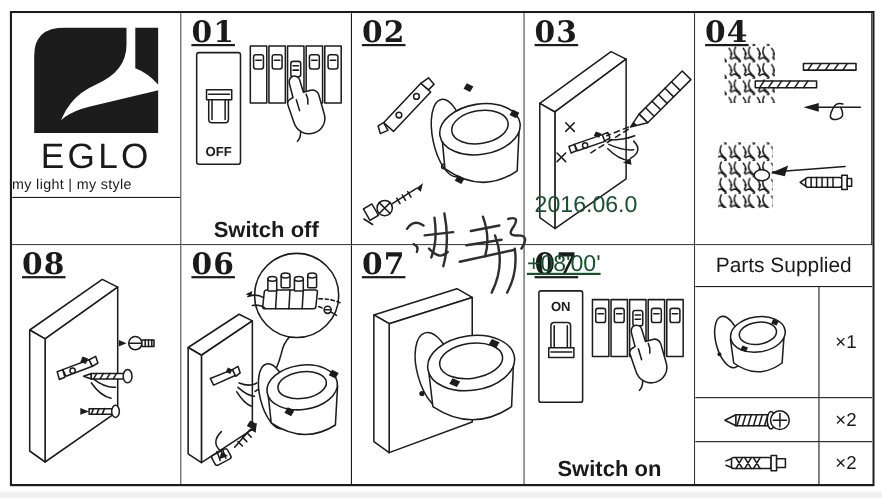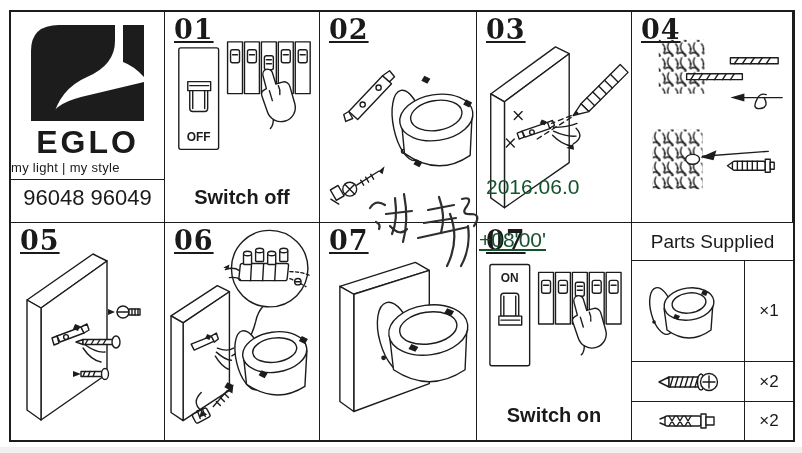--- a/index.html
+++ b/index.html
@@ -5,30 +5,30 @@
   html,body{margin:0;padding:0;background:#fff;}
   .page{position:relative;width:802px;height:453px;background:#ffffff;overflow:hidden;
         font-family:"Liberation Sans",sans-serif;color:#1a1a1a;}
   .grid{position:absolute;left:9px;top:10px;width:782px;height:428px;border:2px solid #1c1c1c;
         display:grid;grid-template-columns:154px 155px 157px 155px 1fr;grid-template-rows:211px 1fr;}
   .cell{position:relative;border-right:1.5px solid #1c1c1c;border-bottom:1.5px solid #1c1c1c;overflow:hidden;background:#fff;}
   .cell.last-col{border-right:none;}
   .cell.last-row{border-bottom:none;}
   .step-num{position:absolute;top:2px;left:9px;font-family:"DejaVu Serif",serif;font-weight:bold;
             font-size:27px;letter-spacing:1px;z-index:2;text-decoration:underline;}
-  .caption{position:absolute;bottom:13px;left:0;width:100%;text-align:center;font-weight:bold;font-size:20px;z-index:2;}
+  .caption{position:absolute;bottom:1px;left:0;width:100%;text-align:center;font-weight:bold;font-size:20px;z-index:2;}
   .illu{position:absolute;left:0;top:0;width:100%;height:100%;}
   svg{display:block;}
   .ln{fill:none;stroke:#1c1c1c;stroke-width:1.4;stroke-linecap:round;stroke-linejoin:round;}
   .lnw{fill:#fff;stroke:#1c1c1c;stroke-width:1.4;stroke-linejoin:round;}
   .fill{fill:#1c1c1c;stroke:none;}
   
   .brand-logo{position:absolute;left:20px;top:13px;}
   .brand-word{position:absolute;left:0;top:112px;width:100%;text-align:center;
-              font-size:32px;font-weight:700;letter-spacing:3px;}
+              font-size:32px;font-weight:400;letter-spacing:3px;}
   .brand-tag{position:absolute;left:0;top:148px;width:100%;text-align:left;font-size:13px;letter-spacing:.3px;}
   .brand-rule{position:absolute;left:0;top:167px;width:100%;border-top:1.5px solid #1c1c1c;}
   .brand-models{position:absolute;left:0;top:173px;width:100%;text-align:center;font-size:22px;}
   
   .parts{display:flex;flex-direction:column;height:100%;}
   .parts-title{height:37px;border-bottom:1.5px solid #1c1c1c;display:flex;align-items:center;
                justify-content:center;font-size:19px;}
   .part-row{display:flex;border-bottom:1.5px solid #1c1c1c;}
   .part-row:last-child{border-bottom:none;}
   .part-img{width:112px;border-right:1.5px solid #1c1c1c;display:flex;align-items:center;justify-content:center;}
@@ -46,21 +46,20 @@
 
     <div class="cell">
       <svg class="brand-logo" width="113" height="96" viewBox="0 0 113 96">
         <path class="fill" d="M0,96 L0,26 Q0,0 28,0 L84,0 L84,16 Q84,40 56,52 Q28,64 21,96 Z"></path>
         <path class="fill" d="M92,0 L113,0 L113,52 Q103,41 92,37 Z"></path>
         <path class="fill" d="M17,96 Q22,79 50,72 L113,57 L113,96 Z"></path>
       </svg>
       <div class="brand-word">EGLO</div>
       <div class="brand-tag">my light | my style</div>
       <div class="brand-rule"></div>
-      <div class="brand-models">96048 96049</div>
     </div>
 
     <div class="cell">
       <div class="step-num">01</div>
       <svg class="illu" viewBox="0 0 153 211">
         <rect class="lnw" x="13" y="36" width="40" height="102" rx="2"></rect>
         <rect class="lnw" x="22" y="70" width="23" height="9"></rect>
         <line class="ln" x1="24" y1="74" x2="43" y2="74"></line>
         <path class="lnw" d="M24,79 h18 v18 q0,3 -3,3 h-12 q-3,0 -3,-3 z"></path>
         <path class="ln" d="M27,79 v18 M39,79 v18"></path>
@@ -170,21 +169,21 @@
           <rect class="lnw" x="0" y="0" width="33" height="9" rx="2"></rect>
           <path class="ln" d="M5,0 v9 M10,0 v9 M15,0 v9 M20,0 v9 M25,0 v9"></path>
           <rect class="lnw" x="33" y="-2" width="5" height="13"></rect>
           <rect class="lnw" x="38" y="1" width="4" height="7"></rect>
           <path class="ln" d="M0,1 l-5,3.5 5,3.5"></path>
         </g>
       </svg>
     </div>
 
     <div class="cell last-row">
-      <div class="step-num">05</div>
+      <div class="step-num">08</div>
       <svg class="illu" viewBox="0 0 153 215">
         <path class="lnw" d="M16,76 L82,30 L96,37 L30,84 Z"></path>
         <path class="lnw" d="M30,84 L96,37 L96,150 L30,196 Z"></path>
         <path class="lnw" d="M16,76 L30,84 L30,196 L16,186 Z"></path>
         <path class="lnw" d="M46,112 l24,-9 3,6 -24,9 z"></path>
         <path class="lnw" d="M70,103 l6,-3 2,6 -5,3 z M46,112 l-5,2 2,7 5,-2 z"></path>
         <path class="fill" d="M64,100 l5,2 -2,5 -5,-2 z"></path>
         <circle class="lnw" cx="55" cy="113" r="2.4"></circle>
         <path class="ln" d="M74,116 q13,4 22,0 M73,120 q12,9 21,8 M72,124 q8,12 18,14"></path>
         <g transform="translate(112,88)">

